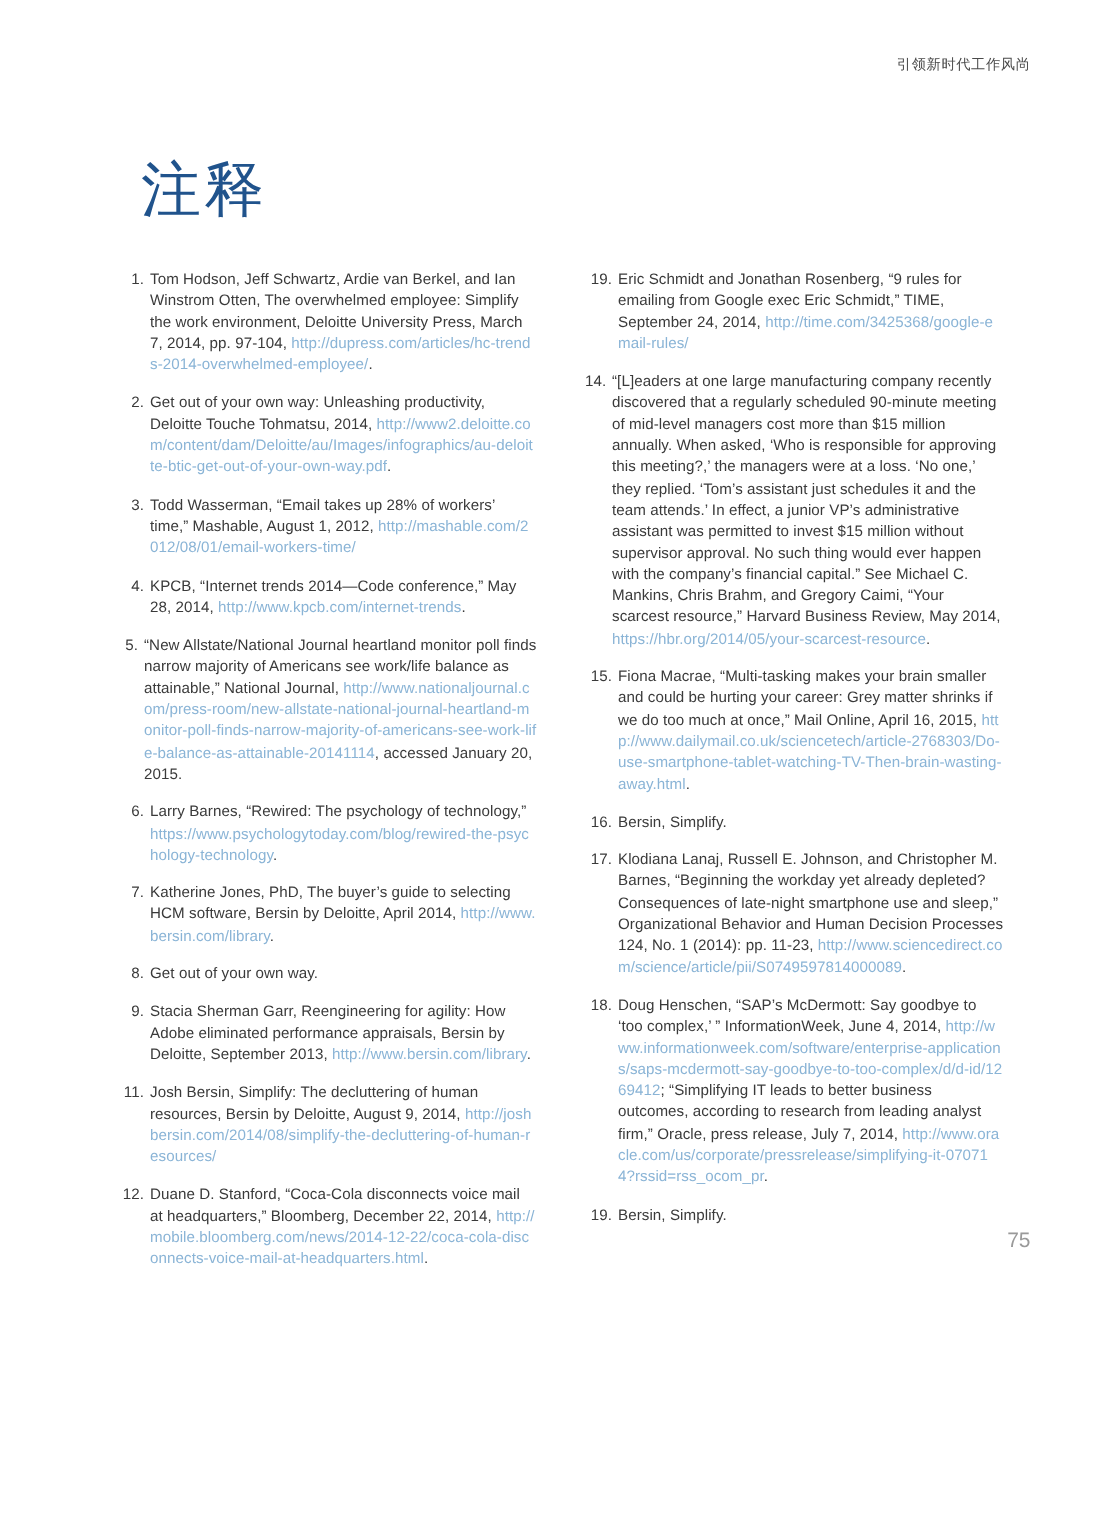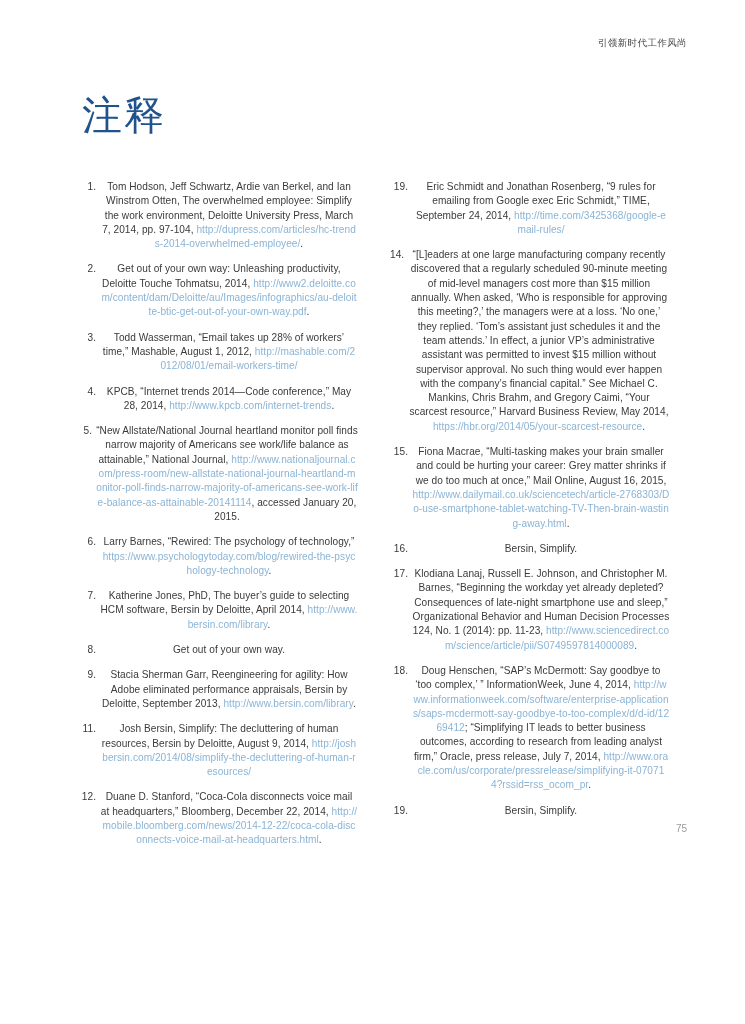--- a/index.html
+++ b/index.html
@@ -39,21 +39,21 @@
     position: absolute;
     top: 88px;
     left: 78px;
   }
   .page-title {
     font-size: 40px;
     line-height: 46px;
     font-weight: 400;
     color: #20538c;
     letter-spacing: 2px;
-    margin: 4px;
+    margin: 16px;
   }
   .page-subtitle {
     margin: 8px 0 0 2px;
     font-size: 11.2px;
     font-weight: bold;
     color: #2f2f2f;
     letter-spacing: 0.2px;
     white-space: nowrap;
   }
 
@@ -92,34 +92,34 @@
     left: 0;
     top: 0;
     width: 18px;
     text-align: right;
     color: #3a3a3a;
   }
   
   li.note.tight { padding-left: 18px; }
   li.note.tight > .num { width: 14px; }
 
-  .note .body { display: block; text-align: center; }
+  .note .body { display: block; }
 
   a.link, .link {
     color: #8ab4d6;
     text-decoration: none;
     word-break: break-all;
   }
 
   
   .folio {
     position: absolute;
     bottom: 22px;
     right: 58px;
-    font-size: 10px;
+    font-size: 14px;
     color: #9a9a9a;
   }
 </style>
 </head>
 <body>
 
 <div class="page">
 
   <div class="running-header">引领新时代工作风尚</div>
 
@@ -181,21 +181,21 @@
           <li class="note">
             <span class="num">19.</span>
             <span class="body"><span>Eric Schmidt and Jonathan Rosenberg, “9 rules for emailing from Google exec Eric Schmidt,” TIME, September 24, 2014, </span><a class="link" href="#">http://time.com/3425368/google-email-rules/</a></span>
           </li>
           <li class="note tight">
             <span class="num">14.</span>
             <span class="body"><span>“[L]eaders at one large manufacturing company recently discovered that a regularly scheduled 90-minute meeting of mid-level managers cost more than $15 million annually. When asked, ‘Who is responsible for approving this meeting?,’ the managers were at a loss. ‘No one,’ they replied. ‘Tom’s assistant just schedules it and the team attends.’ In effect, a junior VP’s administrative assistant was permitted to invest $15 million without supervisor approval. No such thing would ever happen with the company’s financial capital.” See Michael C. Mankins, Chris Brahm, and Gregory Caimi, “Your scarcest resource,” Harvard Business Review, May 2014, </span><a class="link" href="#">https://hbr.org/2014/05/your-scarcest-resource</a><span>.</span></span>
           </li>
           <li class="note">
             <span class="num">15.</span>
-            <span class="body"><span>Fiona Macrae, “Multi-tasking makes your brain smaller and could be hurting your career: Grey matter shrinks if we do too much at once,” Mail Online, August 16, 2015, </span><a class="link" href="#">http://www.dailymail.co.uk/sciencetech/article-2768303/Do-use-smartphone-tablet-watching-TV-Then-brain-wasting-away.html</a><span>.</span></span>
+            <span class="body"><span>Fiona Macrae, “Multi-tasking makes your brain smaller and could be hurting your career: Grey matter shrinks if we do too much at once,” Mail Online, April 16, 2015, </span><a class="link" href="#">http://www.dailymail.co.uk/sciencetech/article-2768303/Do-use-smartphone-tablet-watching-TV-Then-brain-wasting-away.html</a><span>.</span></span>
           </li>
           <li class="note">
             <span class="num">16.</span>
             <span class="body"><span>Bersin, Simplify.</span></span>
           </li>
           <li class="note">
             <span class="num">17.</span>
             <span class="body"><span>Klodiana Lanaj, Russell E. Johnson, and Christopher M. Barnes, “Beginning the workday yet already depleted? Consequences of late-night smartphone use and sleep,” Organizational Behavior and Human Decision Processes 124, No. 1 (2014): pp. 11-23, </span><a class="link" href="#">http://www.sciencedirect.com/science/article/pii/S0749597814000089</a><span>.</span></span>
           </li>
           <li class="note">

